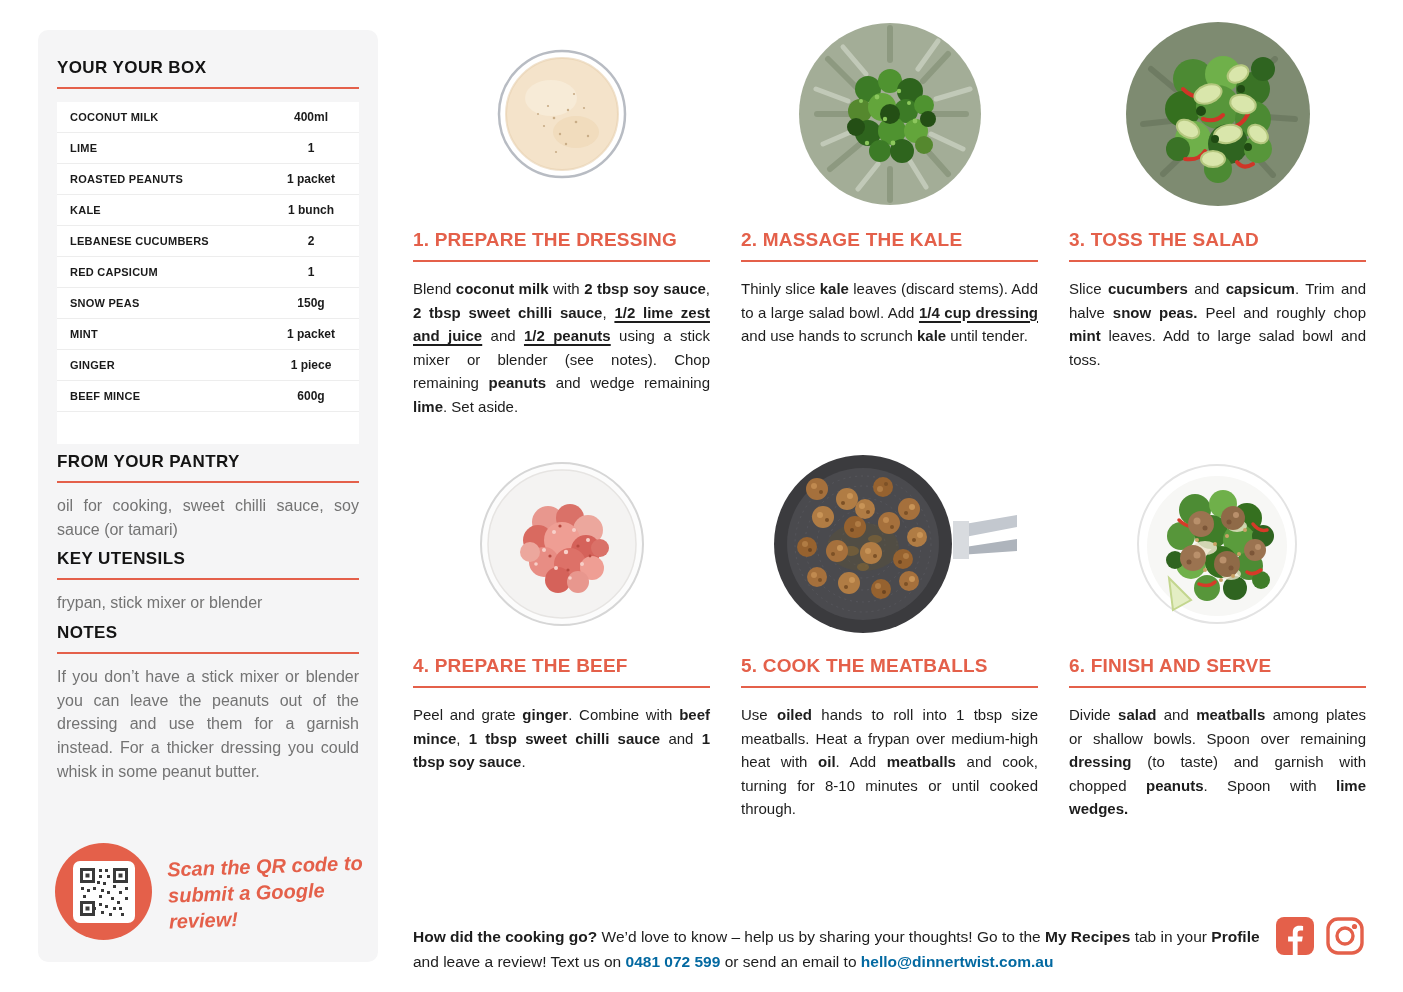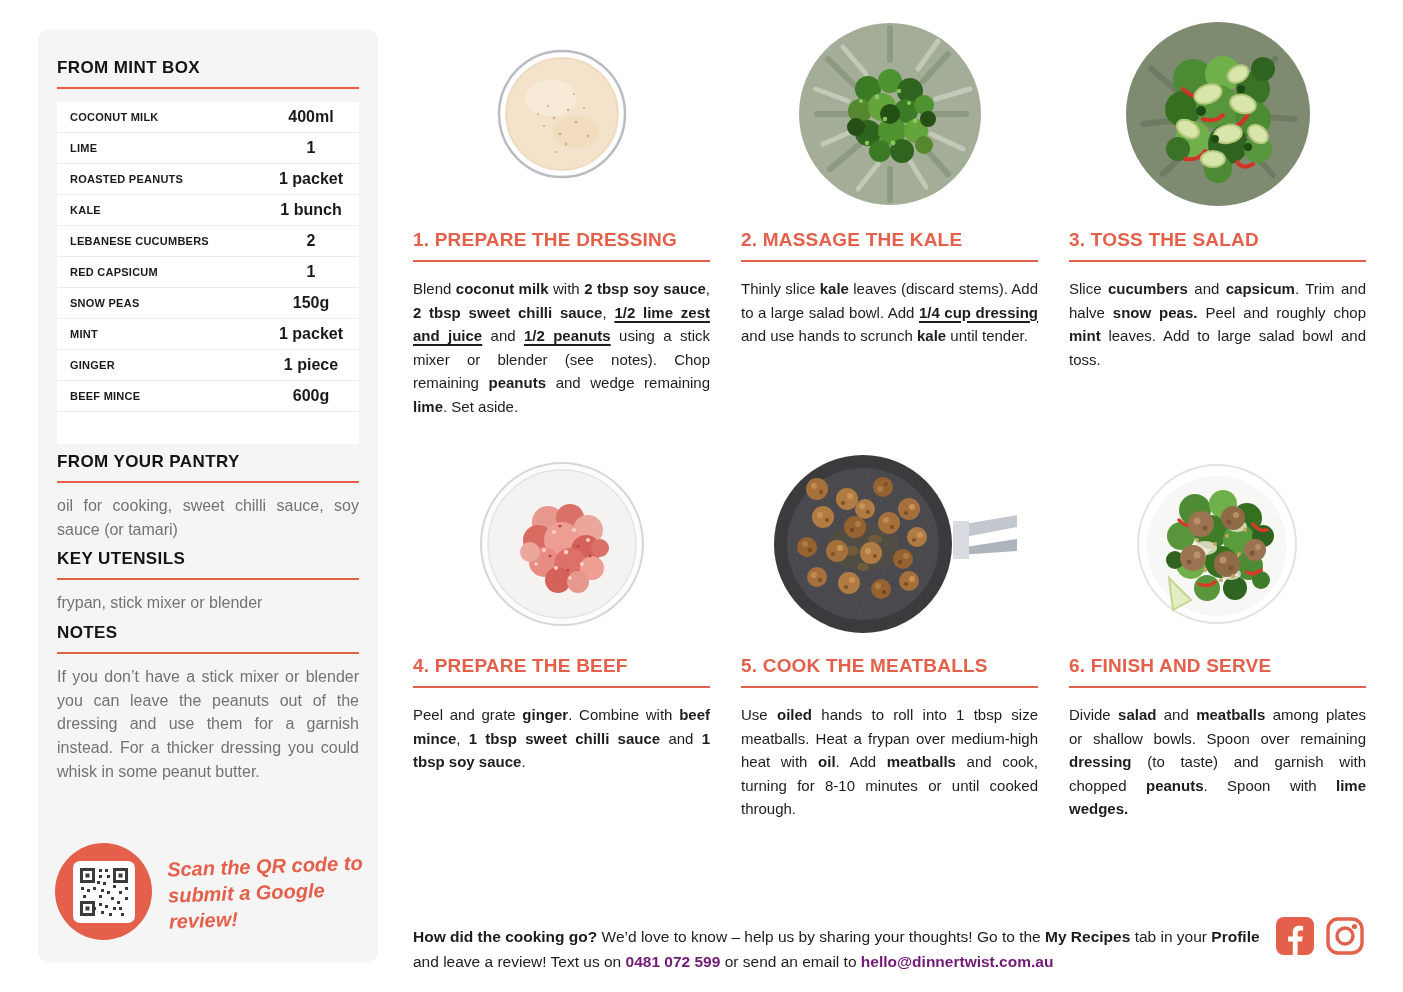--- a/index.html
+++ b/index.html
@@ -9,49 +9,49 @@
     font-family:"Liberation Sans","DejaVu Sans",sans-serif; color:#1e1e1e;
   }
   
   .sidebar { position:absolute; left:38px; top:30px; width:340px; height:932px;
     background:#f5f5f6; border-radius:10px; padding:28px 19px; }
   .side-title { font-size:17px; font-weight:700; letter-spacing:.4px; color:#141414; margin:0; }
   .rule { height:2px; background:#e4604a; border:none; margin:9px 0 0 0; }
   .ing-table { background:#ffffff; margin-top:13px; padding-bottom:32px; }
   .ing-row { display:flex; align-items:center; height:31px; border-bottom:1px solid #ededed; padding-left:13px; }
   .ing-name { flex:1; font-size:11px; font-weight:700; letter-spacing:.25px; color:#1a1a1a; }
-  .ing-qty { width:96px; text-align:center; font-size:16px; font-weight:700; color:#1a1a1a; }
+  .ing-qty { width:96px; text-align:center; font-size:12px; font-weight:700; color:#1a1a1a; }
   .section { margin-top:8px; }
   .side-text { font-size:16px; line-height:1.48; text-align:justify; margin-top:11px; color:#737373; }
   .qr-wrap { position:absolute; left:17px; top:813px; display:flex; align-items:center; width:315px; }
   .qr-circle { width:97px; height:97px; border-radius:50%; background:#e4604a; flex:0 0 auto;
     display:flex; align-items:center; justify-content:center; }
   .qr-text { margin-left:16px; color:#e4604a; font-size:20px; line-height:1.3; font-style:italic;
     font-weight:700; transform:rotate(-2deg); }
   
   .step { position:absolute; width:297px; }
   .photo { display:flex; align-items:center; justify-content:center; }
   .photo.r1 { height:207px; }
   .photo.r2 { height:198px; }
   .step-title { color:#e4604a; font-size:19px; font-weight:700; letter-spacing:.2px; margin:12px 0 0 0; }
   .step-rule { height:2px; background:#e4604a; border:none; margin:9px 0 15px 0; }
   .step-body { font-size:15px; line-height:1.57; text-align:justify; color:#1d1d1d; }
   .b { font-weight:700; }
   .u { text-decoration:underline; text-decoration-thickness:1.5px; text-underline-offset:3px; }
-  .accent { color:#701a75; }
+  .accent { color:#0369a1; }
   
   .footer { position:absolute; left:413px; top:908px; width:848px; font-size:15.5px; line-height:1.62; color:#1d1d1d; }
   .social { position:absolute; top:917px; }
   .social.fb { left:1276px; } .social.ig { left:1325px; }
 </style>
 </head>
 <body>
 
 <div class="sidebar">
-  <h2 class="side-title">FROM MINT BOX</h2>
+  <h2 class="side-title">YOUR YOUR BOX</h2>
   <div class="rule"></div>
   <div class="ing-table">
       <div class="ing-row">
         <div class="ing-name">COCONUT MILK</div>
         <div class="ing-qty">400ml</div>
       </div>
       <div class="ing-row">
         <div class="ing-name">LIME</div>
         <div class="ing-qty">1</div>
       </div>

